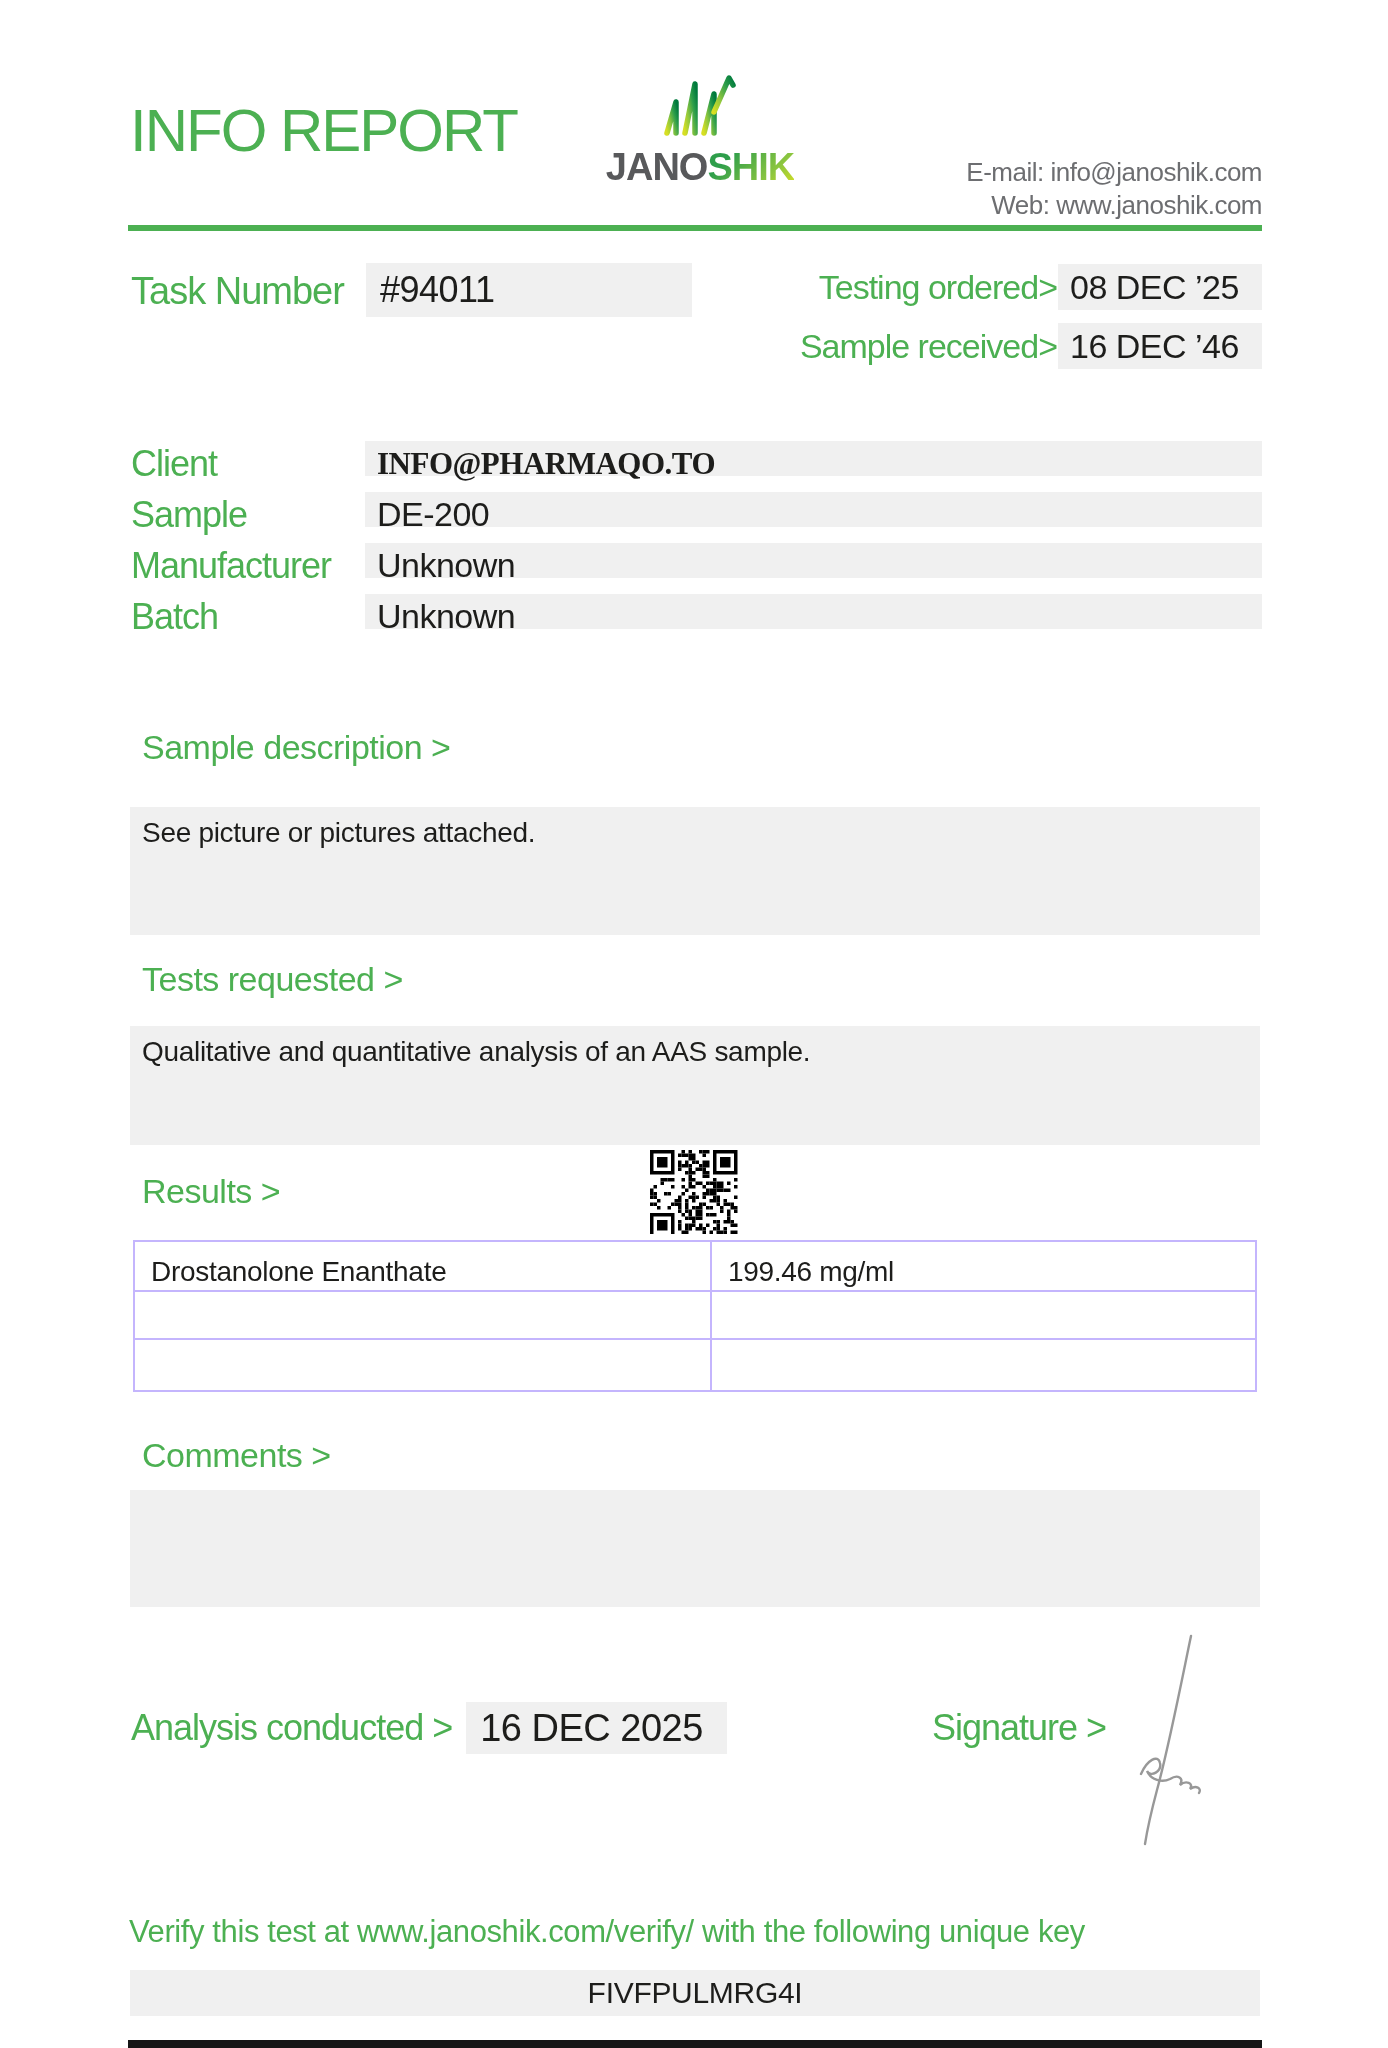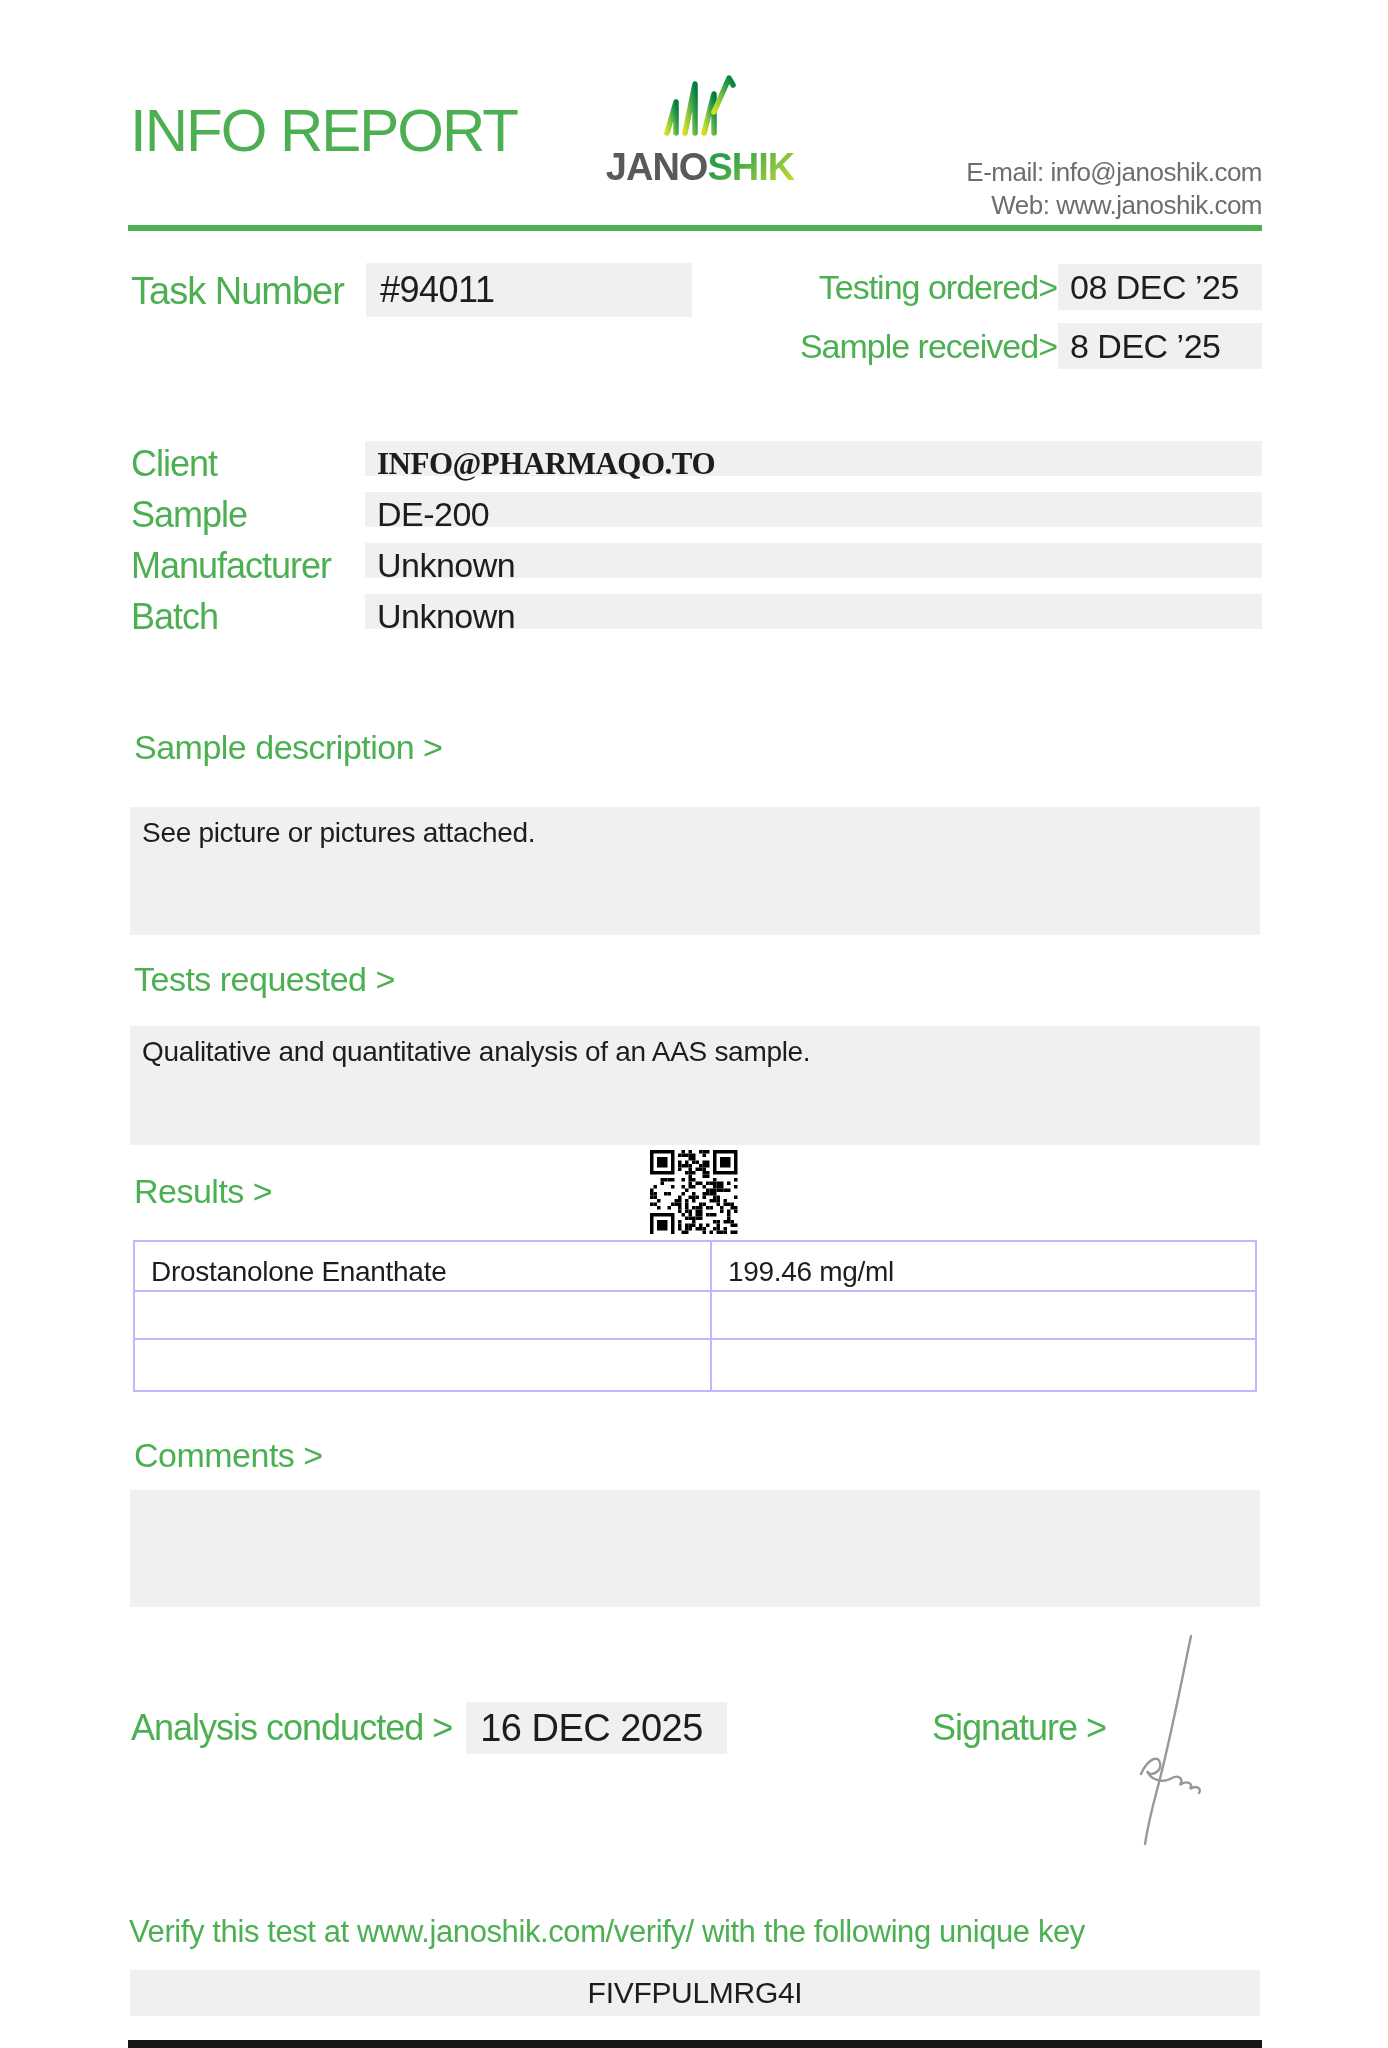--- a/index.html
+++ b/index.html
@@ -28,21 +28,21 @@
   .date-box{width:204px;height:46px;background:#f0f0f0;}
   .date-box span{display:block;padding-left:12px;font-size:34px;line-height:46px;letter-spacing:-0.5px;}
   
   .info{position:absolute;left:131px;top:441px;width:1131px;}
   .info-row{position:relative;height:35px;margin-bottom:16px;}
   .info-row .ilabel{position:absolute;left:0;top:0;font-size:36px;line-height:45px;letter-spacing:-1px;}
   .info-row .ibox{position:absolute;left:234px;right:0;top:0;bottom:0;background:#f0f0f0;}
   .info-row .ival{display:block;padding-left:12px;font-size:34px;line-height:45px;letter-spacing:-0.5px;}
   .info-row .ival.serif{font-family:"Liberation Serif",serif;font-weight:700;font-size:31px;}
   
-  .sec-head{position:absolute;left:134px;font-size:34px;letter-spacing:-0.5px;}
+  .sec-head{position:absolute;left:142px;font-size:34px;letter-spacing:-0.5px;}
   .sec-box{position:absolute;left:130px;width:1130px;background:#f0f0f0;}
   .sec-box p{margin:0;padding:10px 0 0 12px;font-size:28px;letter-spacing:-0.3px;}
   
   .qr{position:absolute;left:650px;top:1150px;}
   table.results{position:absolute;left:133px;top:1240px;width:1124px;border-collapse:collapse;}
   table.results td{border:2px solid #c4b5fd;font-size:28px;letter-spacing:-0.3px;padding:12px 0 0 16px;vertical-align:middle;}
   td.c1{width:559px;}
   tr.r1{height:50px;} tr.r2{height:48px;} tr.r3{height:52px;}
   
   .analysis{position:absolute;left:131px;top:1702px;display:flex;align-items:center;gap:14px;}
@@ -100,21 +100,21 @@
       <span class="dlabel g">Testing ordered</span>
       <span class="arrow g">&gt;</span>
       <span class="date-box">
           <span>08 DEC ’25</span>
         </span>
     </div>
     <div class="date-row">
       <span class="dlabel g">Sample received</span>
       <span class="arrow g">&gt;</span>
       <span class="date-box">
-          <span>8 DEC ’25</span>
+          <span>16 DEC ’46</span>
         </span>
     </div>
   </div>
 
   <div class="info">
     <div class="info-row">
       <span class="ilabel g">Client</span>
       <span class="ibox">
           <span class="ival serif">INFO@PHARMAQO.TO</span>
         </span>

